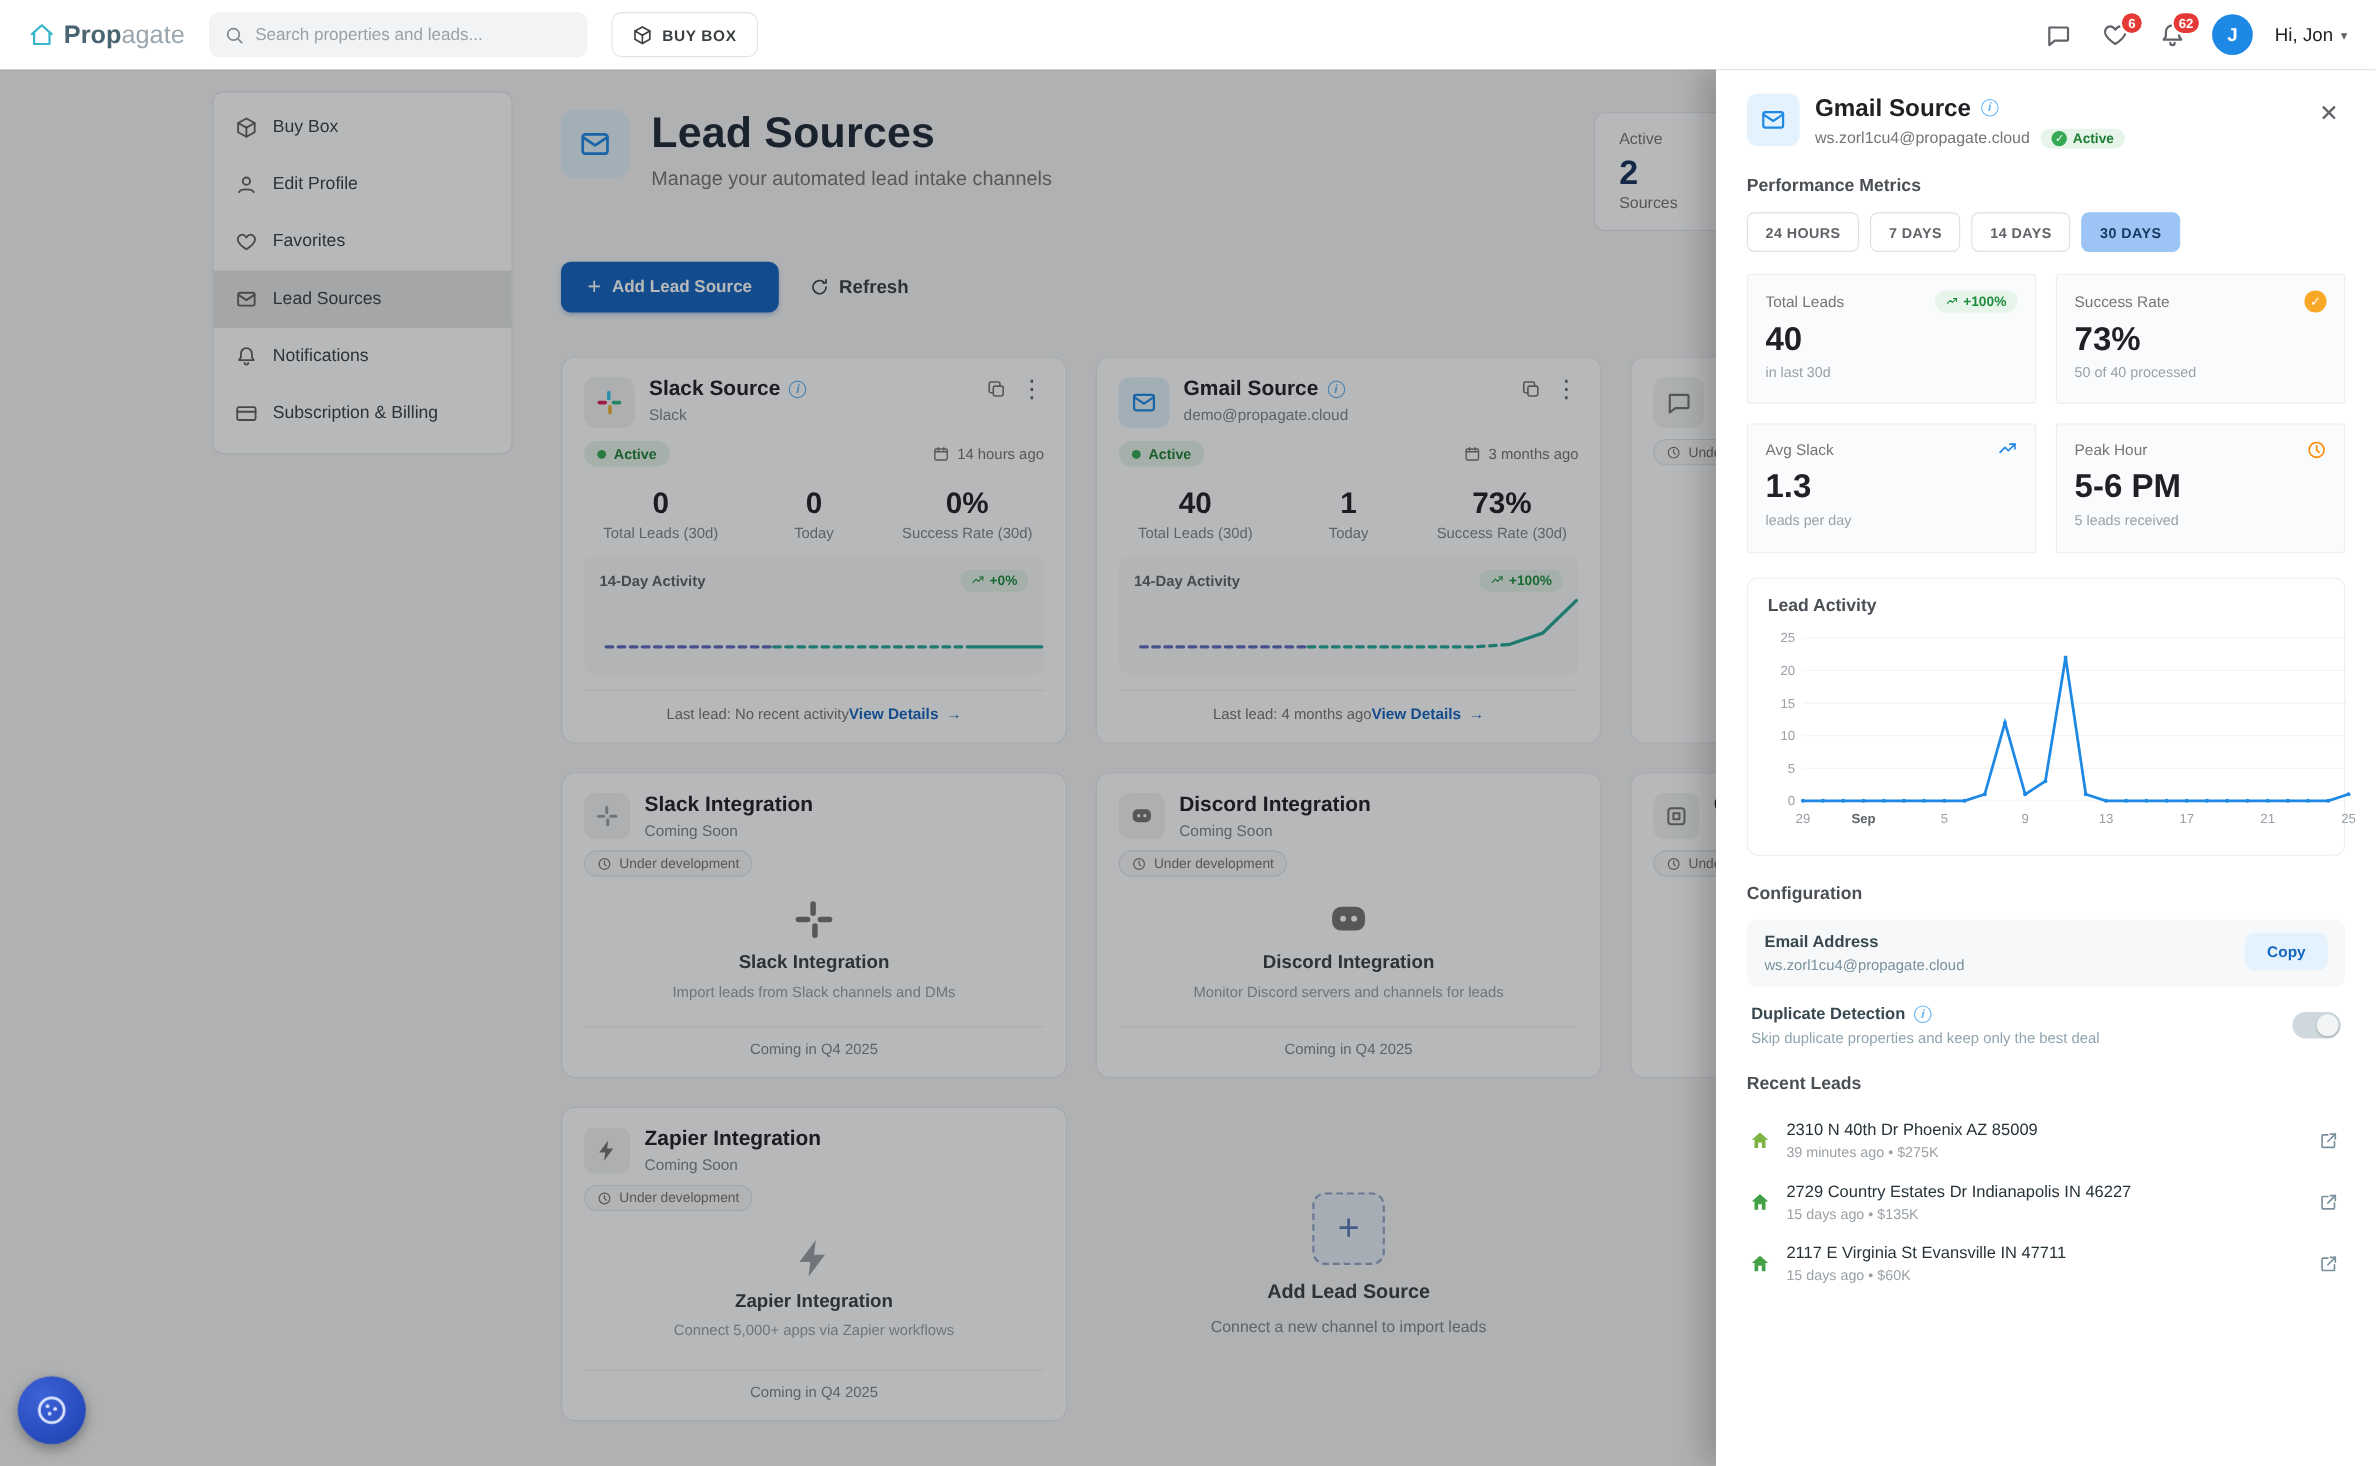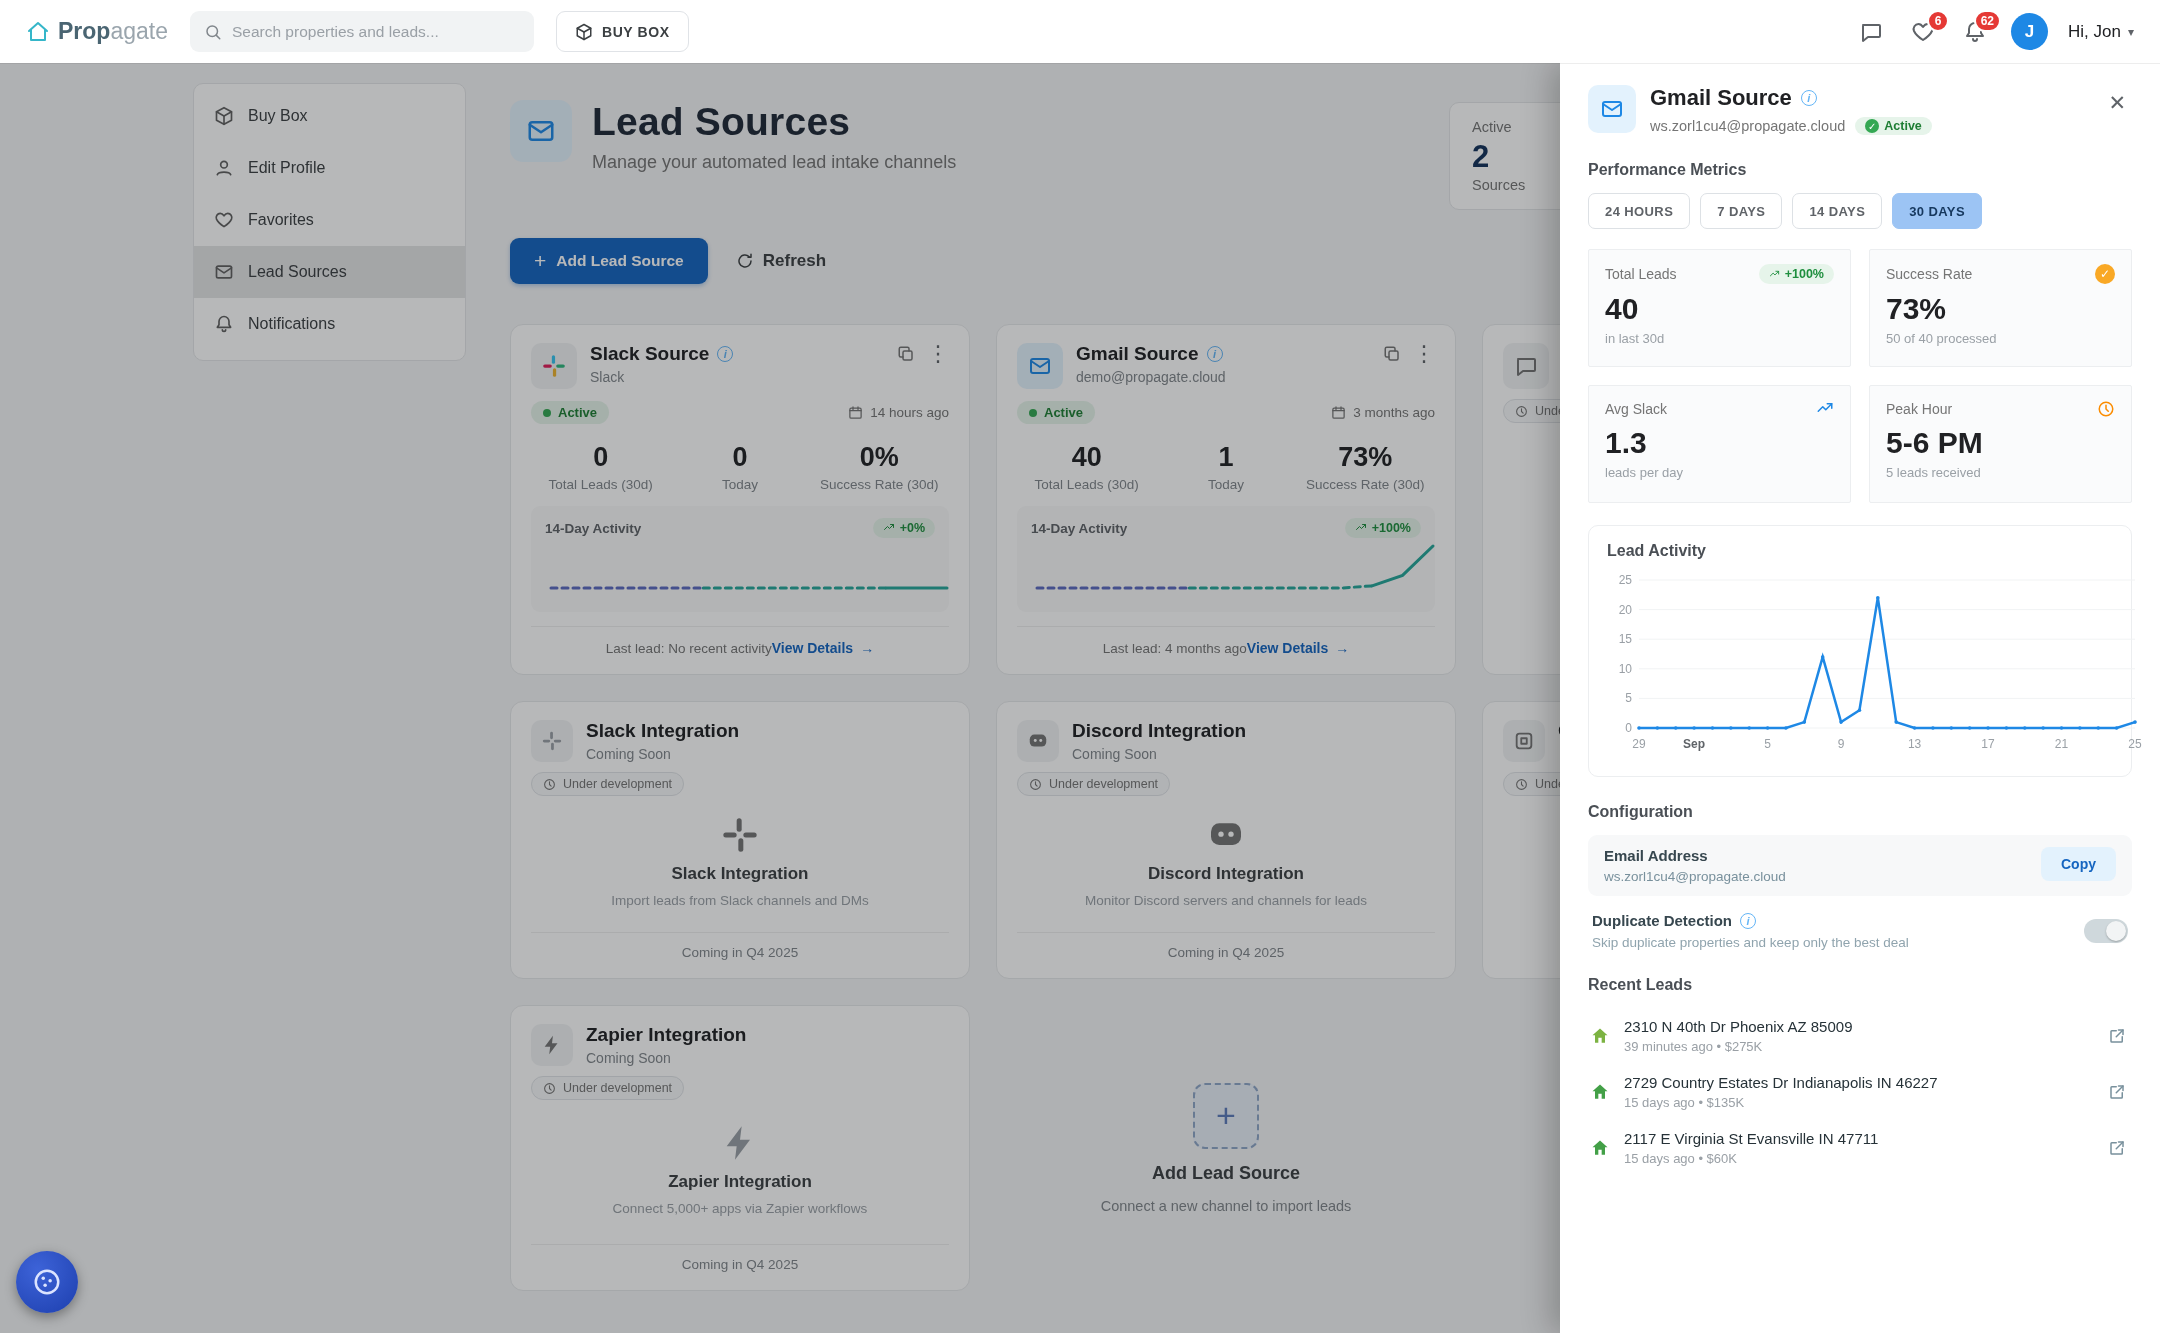--- a/index.html
+++ b/index.html
@@ -259,20 +259,27 @@
         <path d="M3 7l9 6 9-6"></path>
       </svg>
     <span>Lead Sources</span>
   </div>
   <div class="side-item">
     <svg class="ic side-ic" width="20" height="20" viewBox="0 0 24 24">
         <path d="M12 3a6 6 0 00-6 6v4l-2 3h16l-2-3V9a6 6 0 00-6-6z"></path>
         <path d="M10 19a2 2 0 004 0"></path>
       </svg>
     <span>Notifications</span>
+  </div>
+  <div class="side-item">
+    <svg class="ic side-ic" width="20" height="20" viewBox="0 0 24 24">
+        <rect x="2" y="5" width="20" height="14" rx="2"></rect>
+        <line x1="2" y1="10" x2="22" y2="10"></line>
+      </svg>
+    <span>Subscription &amp; Billing</span>
   </div>
 </aside>
 
 <main class="main">
   <div class="mhead">
     <div class="mh-ico">
       <svg class="ic" width="30" height="30" viewBox="0 0 24 24">
           <rect x="3" y="5" width="18" height="14" rx="2"></rect>
           <path d="M3 7l9 6 9-6"></path>
         </svg>

